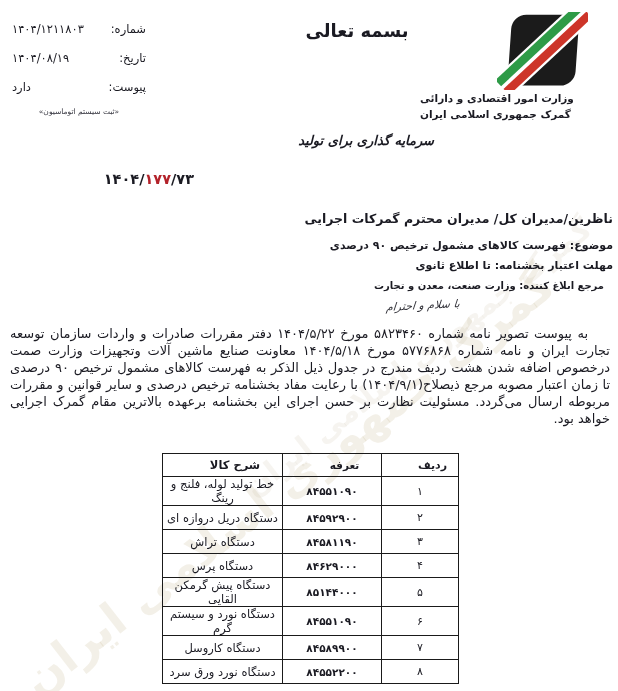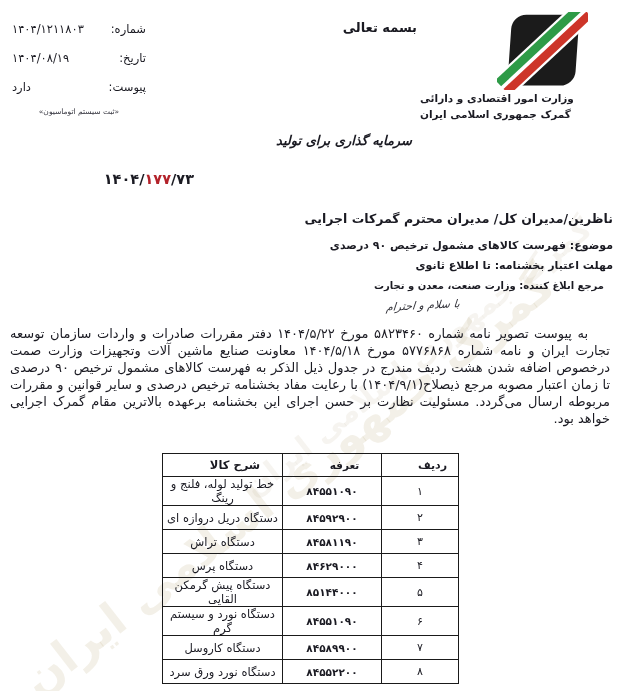--- a/index.html
+++ b/index.html
@@ -10,22 +10,22 @@
   }
   .abs{position:absolute;}
 
   
   .meta{left:12px;top:22px;width:134px;font-size:11.5px;}
   .meta-line{display:flex;justify-content:space-between;direction:rtl;margin-bottom:15px;}
   .meta-line .lbl{font-weight:500;}
   .automation{font-size:7.5px;text-align:center;color:#33333d;margin-top:-2px;}
 
   
-  .basmala{left:297px;top:20px;width:120px;text-align:right;font-weight:bold;font-size:13px;}
-  .slogan{left:254px;top:133px;width:180px;text-align:center;font-style:italic;font-weight:bold;font-size:13px;}
+  .basmala{left:297px;top:20px;width:120px;text-align:center;font-weight:bold;font-size:18px;}
+  .slogan{left:254px;top:133px;width:180px;text-align:right;font-style:italic;font-weight:bold;font-size:13px;}
   .doc-type{left:278px;top:172px;width:120px;text-align:center;font-weight:bold;font-size:13px;}
   .circular-no{left:82px;top:171px;width:112px;text-align:right;font-weight:bold;font-size:14.5px;letter-spacing:.5px;}
 
   
   .logo{right:30px;top:12px;width:91px;height:78px;}
   .org-lines{right:2px;top:91px;width:196px;text-align:left;font-weight:bold;font-size:10.5px;line-height:15.5px;}
 
   
   .recipients{right:5px;top:211px;font-weight:bold;font-size:12.5px;}
   .subject{right:5px;top:239px;font-weight:bold;font-size:11px;}

